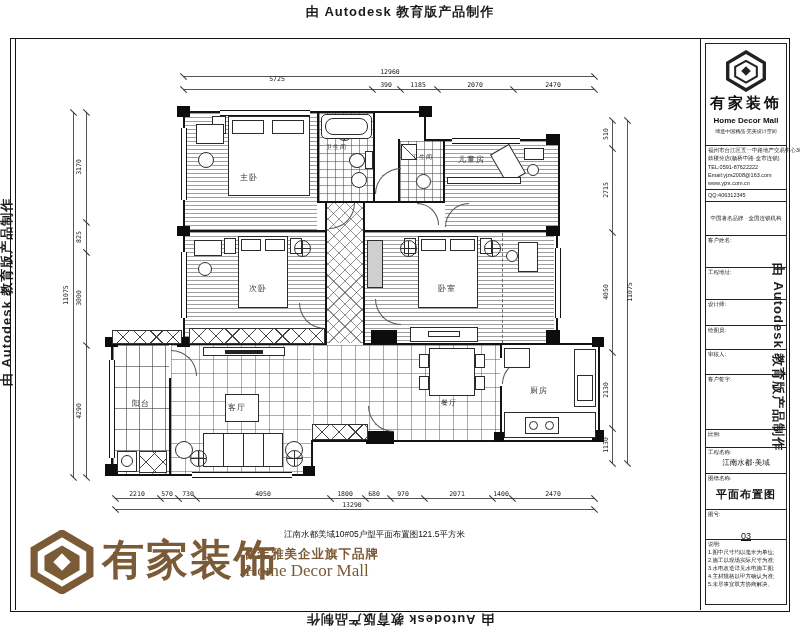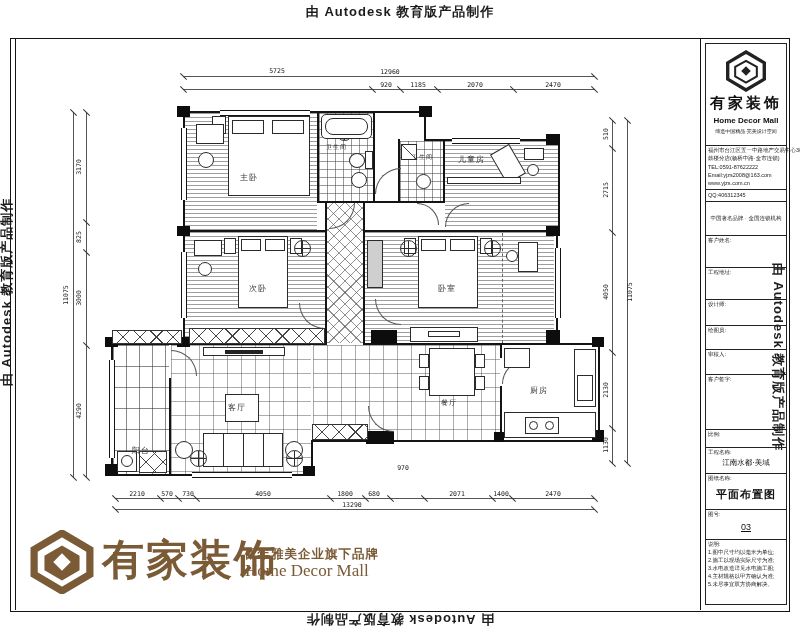--- a/index.html
+++ b/index.html
@@ -106,21 +106,21 @@
       <div class="tb-val" style="top:13px;font-size:11px;font-weight:bold;letter-spacing:1px;">平面布置图</div>
     </div>
 
     <div class="tb-row" style="top:404px;height:26px;">
       <span class="tb-lab">工程名称:</span>
       <div class="tb-val" style="top:10px;font-size:7.5px;">江南水都·美域</div>
     </div>
 
     <div class="tb-row" style="top:466px;height:30px;">
       <span class="tb-lab">图号:</span>
-      <div class="tb-val" style="top:12px;font-size:9px;text-decoration:underline;">03</div>
+      <div class="tb-val" style="top:21px;font-size:9px;text-decoration:underline;">03</div>
     </div>
 
     <div class="tb-row" style="top:496px;height:62px;border-bottom:none;">
       <span class="tb-lab">说明:</span>
       <div class="tiny" style="position:absolute;left:2px;top:9px;">1.图中尺寸均以毫米为单位;</div>
       <div class="tiny" style="position:absolute;left:2px;top:17px;">2.施工以现场实际尺寸为准;</div>
       <div class="tiny" style="position:absolute;left:2px;top:25px;">3.水电改造详见水电施工图;</div>
       <div class="tiny" style="position:absolute;left:2px;top:33px;">4.主材规格以甲方确认为准;</div>
       <div class="tiny" style="position:absolute;left:2px;top:41px;">5.未尽事宜双方协商解决。</div>
     </div>
@@ -279,35 +279,35 @@
 
   <div class="rlabel" style="left:240px;top:172px;">主卧</div>
   <div class="rlabel" style="left:326px;top:143px;font-size:6px;">卫生间</div>
   <div class="rlabel" style="left:412px;top:153px;font-size:6px;">卫生间</div>
   <div class="rlabel" style="left:458px;top:154px;">儿童房</div>
   <div class="rlabel" style="left:249px;top:283px;">次卧</div>
   <div class="rlabel" style="left:438px;top:283px;">卧室</div>
   <div class="rlabel" style="left:228px;top:402px;">客厅</div>
   <div class="rlabel" style="left:441px;top:398px;font-size:7px;">餐厅</div>
   <div class="rlabel" style="left:530px;top:385px;">厨房</div>
-  <div class="rlabel" style="left:132px;top:398px;margin-top:47px;">阳台</div>
+  <div class="rlabel" style="left:132px;top:398px;">阳台</div>
 
   <div class="dline" style="left:183px;top:76px;width:411px;height:1px;"></div>
   <div class="tick" style="left:179px;top:76px;"></div>
   <div class="tick" style="left:590px;top:76px;"></div>
   <div class="dim" style="left:360px;top:68px;width:60px;">12960</div>
   <div class="dline" style="left:183px;top:89px;width:411px;height:1px;"></div>
   <div class="tick" style="left:179px;top:89px;"></div>
   <div class="tick" style="left:368px;top:89px;"></div>
   <div class="tick" style="left:396px;top:89px;"></div>
   <div class="tick" style="left:433px;top:89px;"></div>
   <div class="tick" style="left:509px;top:89px;"></div>
   <div class="tick" style="left:590px;top:89px;"></div>
-  <div class="dim" style="left:253px;top:67px;width:48px;">5725</div>
-  <div class="dim" style="left:372px;top:81px;width:28px;">920</div>
+  <div class="dim" style="left:253px;top:75px;width:48px;">5725</div>
+  <div class="dim" style="left:372px;top:81px;width:28px;">390</div>
   <div class="dim" style="left:404px;top:81px;width:28px;">1185</div>
   <div class="dim" style="left:461px;top:81px;width:28px;">2070</div>
   <div class="dim" style="left:539px;top:81px;width:28px;">2470</div>
 
   <div class="dline" style="left:115px;top:498px;width:479px;height:1px;"></div>
   <div class="tick" style="left:111px;top:498px;"></div>
   <div class="tick" style="left:156px;top:498px;"></div>
   <div class="tick" style="left:174px;top:498px;"></div>
   <div class="tick" style="left:192px;top:498px;"></div>
   <div class="tick" style="left:326px;top:498px;"></div>
@@ -316,21 +316,21 @@
   <div class="tick" style="left:420px;top:498px;"></div>
   <div class="tick" style="left:488px;top:498px;"></div>
   <div class="tick" style="left:508px;top:498px;"></div>
   <div class="tick" style="left:590px;top:498px;"></div>
   <div class="dim" style="left:122px;top:490px;width:30px;">2210</div>
   <div class="dim" style="left:155px;top:490px;width:24px;">570</div>
   <div class="dim" style="left:176px;top:490px;width:24px;">730</div>
   <div class="dim" style="left:244px;top:490px;width:38px;">4050</div>
   <div class="dim" style="left:330px;top:490px;width:30px;">1800</div>
   <div class="dim" style="left:362px;top:490px;width:24px;">680</div>
-  <div class="dim" style="left:391px;top:464px;width:24px;">970</div>
+  <div class="dim" style="left:391px;top:490px;width:24px;">970</div>
   <div class="dim" style="left:440px;top:490px;width:34px;">2071</div>
   <div class="dim" style="left:484px;top:490px;width:34px;">1400</div>
   <div class="dim" style="left:536px;top:490px;width:34px;">2470</div>
   <div class="dline" style="left:115px;top:509px;width:479px;height:1px;"></div>
   <div class="tick" style="left:111px;top:509px;"></div>
   <div class="tick" style="left:590px;top:509px;"></div>
   <div class="dim" style="left:322px;top:501px;width:60px;">13290</div>
 
   <div class="dline" style="left:73px;top:112px;width:1px;height:365px;"></div>
   <div class="tick" style="left:69px;top:112px;"></div>
@@ -367,13 +367,14 @@
 
 <div class="abs" style="left:22px;top:520px;width:460px;height:90px;">
   <svg width="68" height="64" viewBox="0 0 64 62" style="position:absolute;left:6px;top:10px;">
     <path d="M32 3 59 19v24L32 59 5 43V19Z" fill="none" stroke="#7b5a36" stroke-width="7"></path>
     <path d="M32 15 49 25v14L32 49 15 39V25Z" fill="#7b5a36"></path>
     <rect x="26" y="25" width="12" height="12" fill="#fff" transform="rotate(45 32 31)"></rect>
   </svg>
   <div class="abs" style="left:80px;top:12px;font-size:42px;font-weight:bold;color:#7b5a36;letter-spacing:2px;font-family:'Liberation Sans',sans-serif;">有家装饰</div>
   <div class="abs" style="left:222px;top:26px;font-size:12.5px;font-weight:bold;color:#7b5a36;letter-spacing:1px;">百年雅美企业旗下品牌</div>
   <div class="abs" style="left:223px;top:41px;font-size:17px;color:#7b5a36;font-family:'Liberation Serif',serif;">Home Decor Mall</div>
+  <div class="abs" style="left:262px;top:9px;font-size:8.5px;color:#111;white-space:nowrap;">江南水都美域10#05户型平面布置图121.5平方米</div>
 </div>
 
 </body></html>

